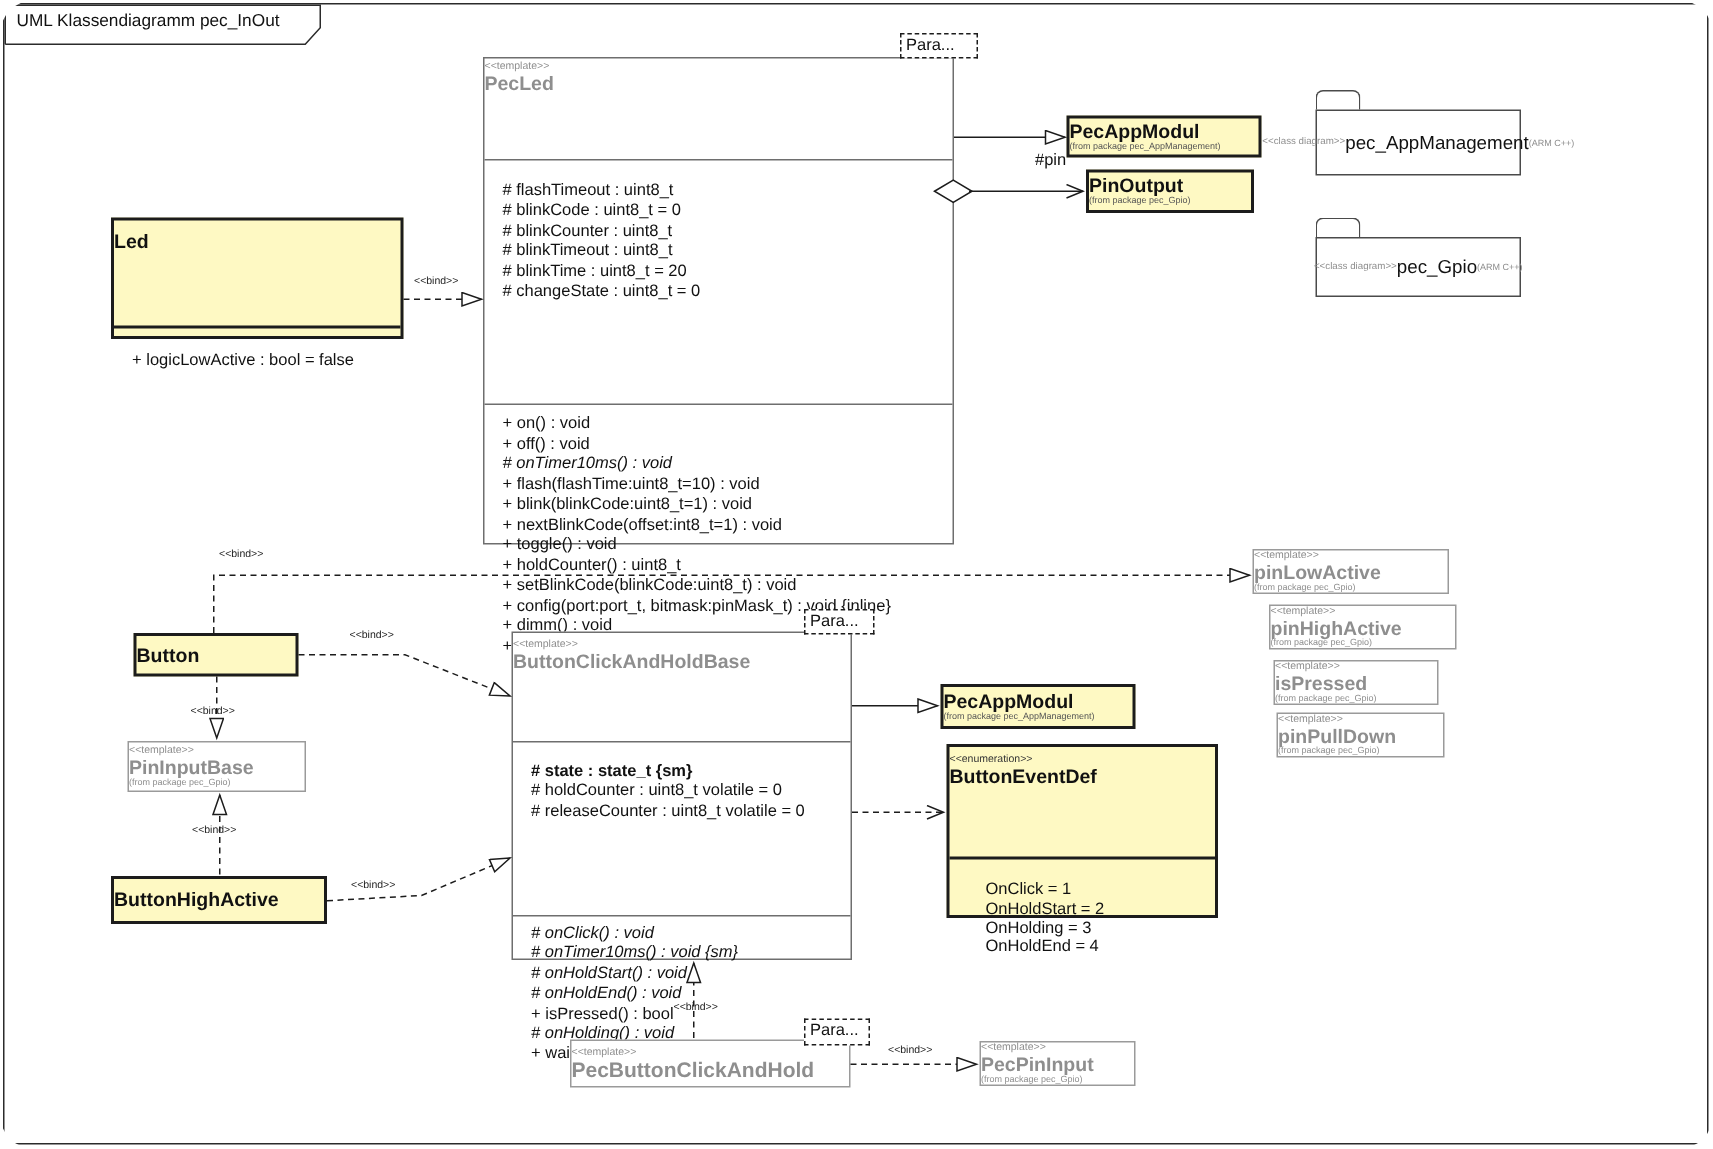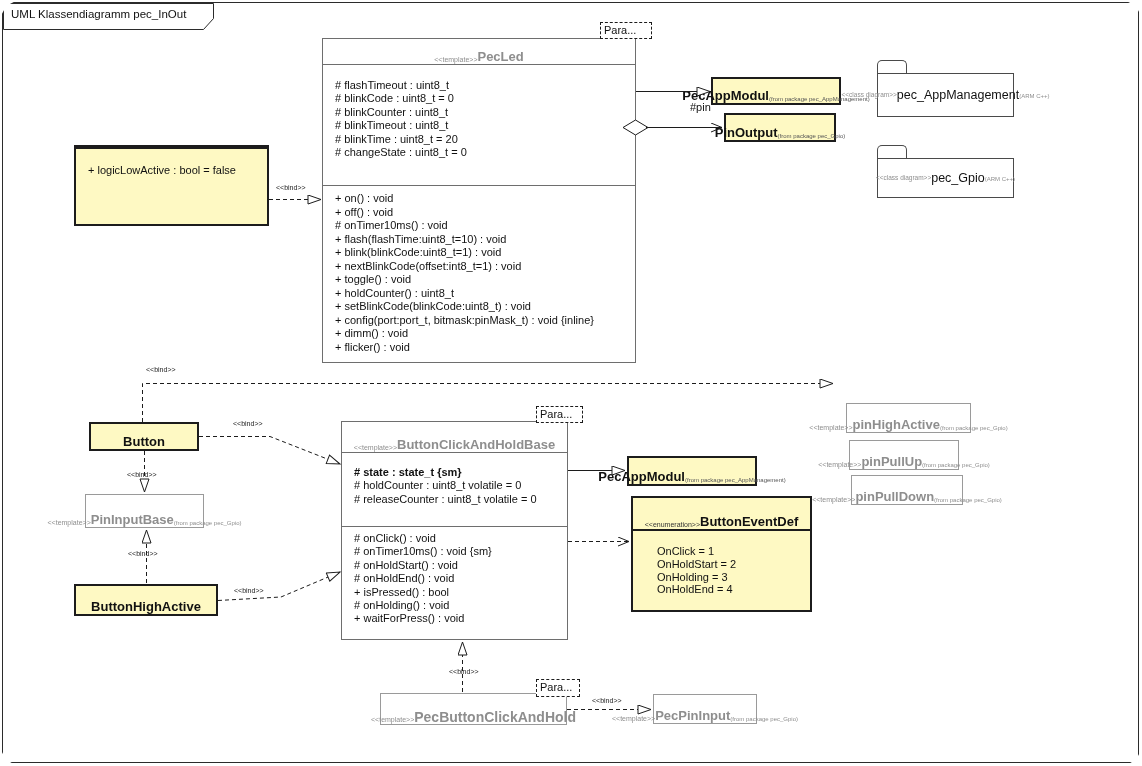--- a/index.html
+++ b/index.html
@@ -6,32 +6,32 @@
   #canvas{position:relative;width:1142px;height:766px;background:#fff;overflow:hidden;
           font-family:"Liberation Sans","DejaVu Sans",sans-serif;color:#111;border-radius:23px;}
   .abs{position:absolute;box-sizing:border-box;}
   #frame-border{left:2px;top:2px;width:1137px;height:761px;border:1px solid #2b2b2b;}
   #diagram-title{left:11px;top:8px;font-size:11.5px;white-space:nowrap;}
 
   
   .cls{background:#fef9c3;border:2px solid #1c1c1c;}
   .tmpl{background:#fff;border:1px solid #6e6e6e;}
   .ext{background:#fff;border:1px solid #9a9a9a;}
-  .thead{display:flex;flex-direction:row;justify-content:center;align-items:flex-end;text-align:center;}
+  .thead{display:flex;flex-direction:column;justify-content:center;align-items:flex-start;text-align:center;}
   .name{font-weight:bold;font-size:13px;line-height:14px;white-space:nowrap;}
   .name.g{color:#8e8e8e;}
   .stereo{font-size:7px;line-height:8px;color:#8e8e8e;white-space:nowrap;}
   .stereo.dk{color:#333;}
   .sub{font-size:6px;line-height:7px;color:#8e8e8e;white-space:nowrap;}
   .cls .sub{color:#555;}
   .members{font-size:11px;line-height:13.4px;padding-left:12px;}
   .members div{white-space:nowrap;}
-  .comp{border-top:1px solid #6e6e6e;}
+  .comp{border-top:1px solid #6e6e6e;margin-top:42px;}
   .cls .comp{border-top:2px solid #1c1c1c;}
-  .it{}
+  .it{font-style:italic;}
   .bd{font-weight:bold;}
 
   
   .pkg-tab{border:1px solid #4a4a4a;border-bottom:none;border-radius:5px 5px 0 0;background:#fff;}
   .pkg-body{border:1px solid #4a4a4a;background:#fff;display:flex;align-items:center;justify-content:center;text-align:center;}
   .pkg-stereo{font-size:6.5px;line-height:8px;color:#8e8e8e;white-space:nowrap;}
   .pkg-name{font-size:12.5px;line-height:15px;margin-top:1px;white-space:nowrap;}
   .pkg-sub{font-size:6px;line-height:8px;color:#8e8e8e;margin-top:2px;white-space:nowrap;}
 
   
@@ -46,20 +46,23 @@
   .frameline{fill:none;stroke:#2b2b2b;stroke-width:1;}
 </style>
 </head>
 <body>
 
 <div id="canvas">
   <div class="abs" id="frame-border"></div>
   <div class="abs" id="diagram-title">UML Klassendiagramm pec_InOut</div>
 
   <div class="abs cls" style="left:74px;top:145px;width:195px;height:81px">
+    <div class="thead" style="height:28px">
+      <div class="name">Led</div>
+    </div>
     <div class="comp members" style="padding-top:15px">
         <div>+ logicLowActive : bool = false</div>
       </div>
   </div>
 
   <div class="abs tmpl" style="left:322px;top:38px;width:314px;height:325px">
     <div class="thead" style="height:25px">
       <div class="stereo">&lt;&lt;template&gt;&gt;</div>
       <div class="name g">PecLed</div>
     </div>
@@ -157,28 +160,33 @@
       <div class="name">ButtonEventDef</div>
     </div>
     <div class="comp members" style="padding:14px 0 0 24px;line-height:12.8px">
         <div>OnClick = 1</div>
         <div>OnHoldStart = 2</div>
         <div>OnHolding = 3</div>
         <div>OnHoldEnd = 4</div>
       </div>
   </div>
 
+  <div class="abs ext thead" style="left:835px;top:366px;width:131px;height:30px">
+    <div class="stereo">&lt;&lt;template&gt;&gt;</div>
+    <div class="name g">pinLowActive</div>
+    <div class="sub">(from package pec_Gpio)</div>
+  </div>
   <div class="abs ext thead" style="left:846px;top:403px;width:125px;height:30px">
     <div class="stereo">&lt;&lt;template&gt;&gt;</div>
     <div class="name g">pinHighActive</div>
     <div class="sub">(from package pec_Gpio)</div>
   </div>
   <div class="abs ext thead" style="left:849px;top:440px;width:110px;height:30px">
     <div class="stereo">&lt;&lt;template&gt;&gt;</div>
-    <div class="name g">pinPullUp</div>
+    <div class="name g">isPressed</div>
     <div class="sub">(from package pec_Gpio)</div>
   </div>
   <div class="abs ext thead" style="left:851px;top:475px;width:112px;height:30px">
     <div class="stereo">&lt;&lt;template&gt;&gt;</div>
     <div class="name g">pinPullDown</div>
     <div class="sub">(from package pec_Gpio)</div>
   </div>
 
   <div class="abs ext thead" style="left:380px;top:693px;width:187px;height:32px">
     <div class="stereo">&lt;&lt;template&gt;&gt;</div>

